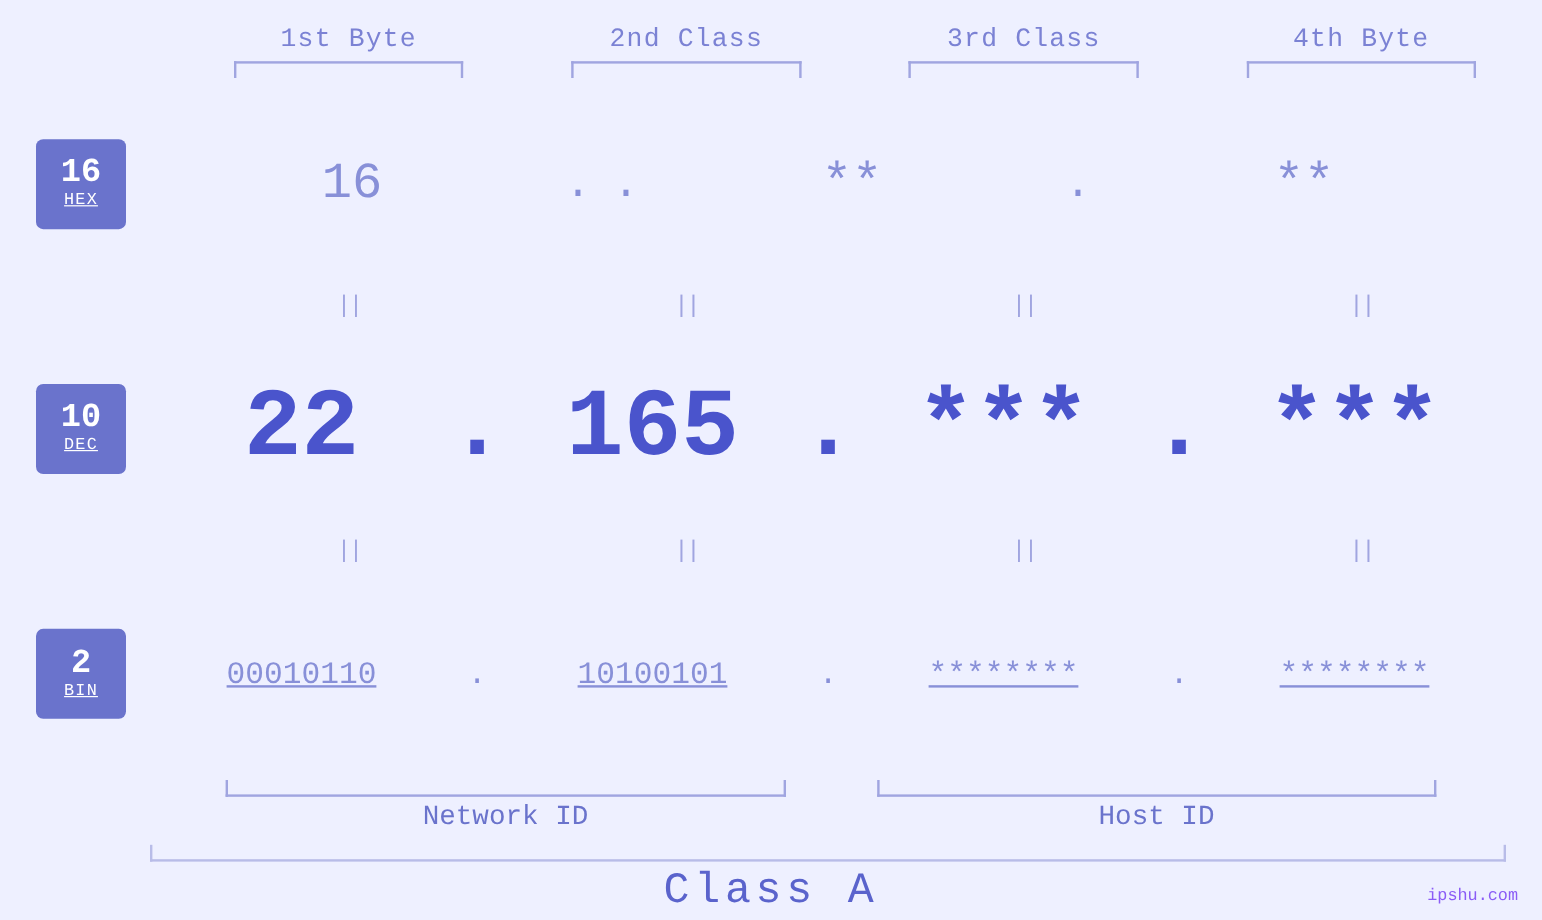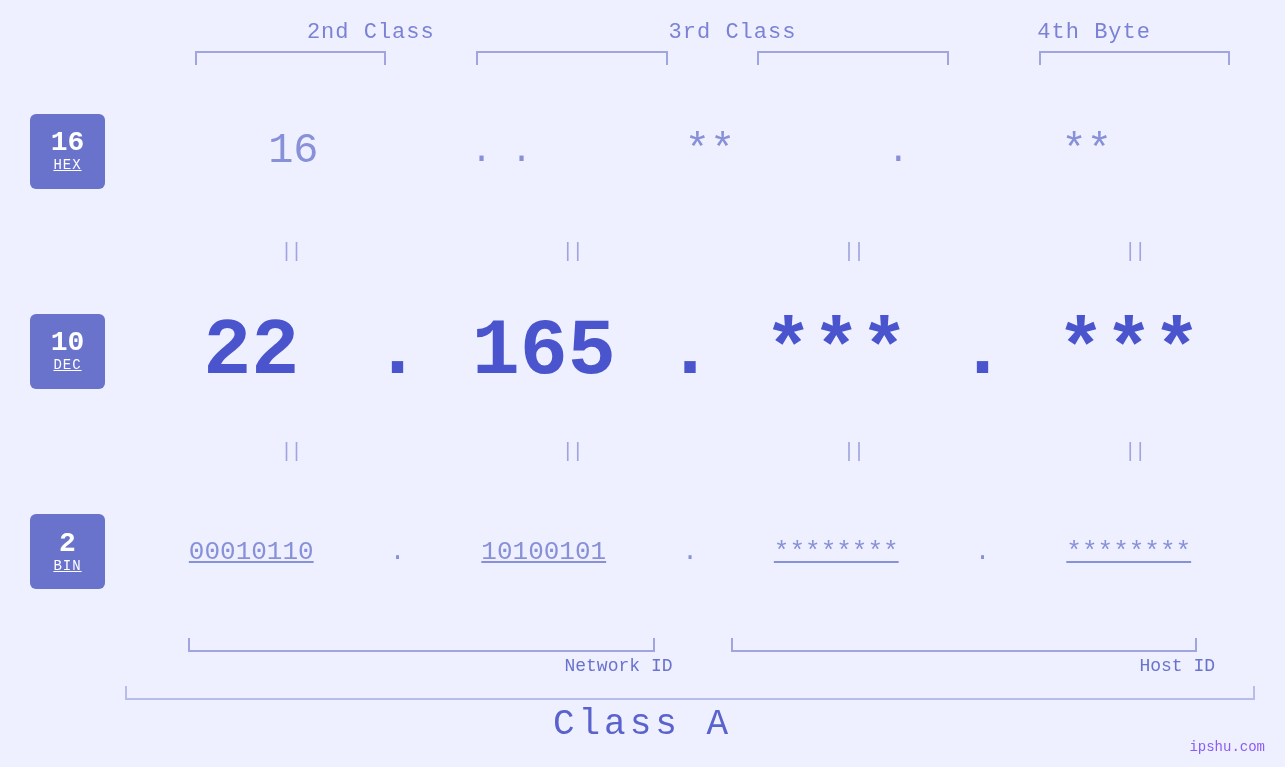--- a/index.html
+++ b/index.html
@@ -184,32 +184,32 @@
 
     
     .id-labels-row {
       display: flex;
       padding-left: 140px;
       margin-bottom: 10px;
     }
 
     .id-label-cell {
       flex: 1;
-      text-align: right;
+      text-align: center;
       color: #6a73cc;
-      font-size: 18px;
+      font-size: 23px;
       font-family: 'Courier New', Courier, monospace;
     }
 
     
     .class-label-row {
       display: flex;
       justify-content: center;
       align-items: center;
-      padding-bottom: 22px;
+      padding-bottom: 4px;
     }
 
     .class-label {
       color: #5a63cc;
       font-size: 36px;
       font-family: 'Courier New', Courier, monospace;
       letter-spacing: 4px;
     }
 
     
@@ -227,20 +227,21 @@
       flex-shrink: 0;
       text-align: center;
     }
   </style>
 </head>
 <body>
 
 <div class="container">
 
   <div class="byte-headers">
+    <div class="byte-label-cell">1st Byte</div>
     <div style="width:40px; flex-shrink:0;"></div>
     <div class="byte-label-cell">2nd Class</div>
     <div style="width:40px; flex-shrink:0;"></div>
     <div class="byte-label-cell">3rd Class</div>
     <div style="width:40px; flex-shrink:0;"></div>
     <div class="byte-label-cell">4th Byte</div>
   </div>
 
   <div class="bracket-row">
     <div class="bracket-cell">

